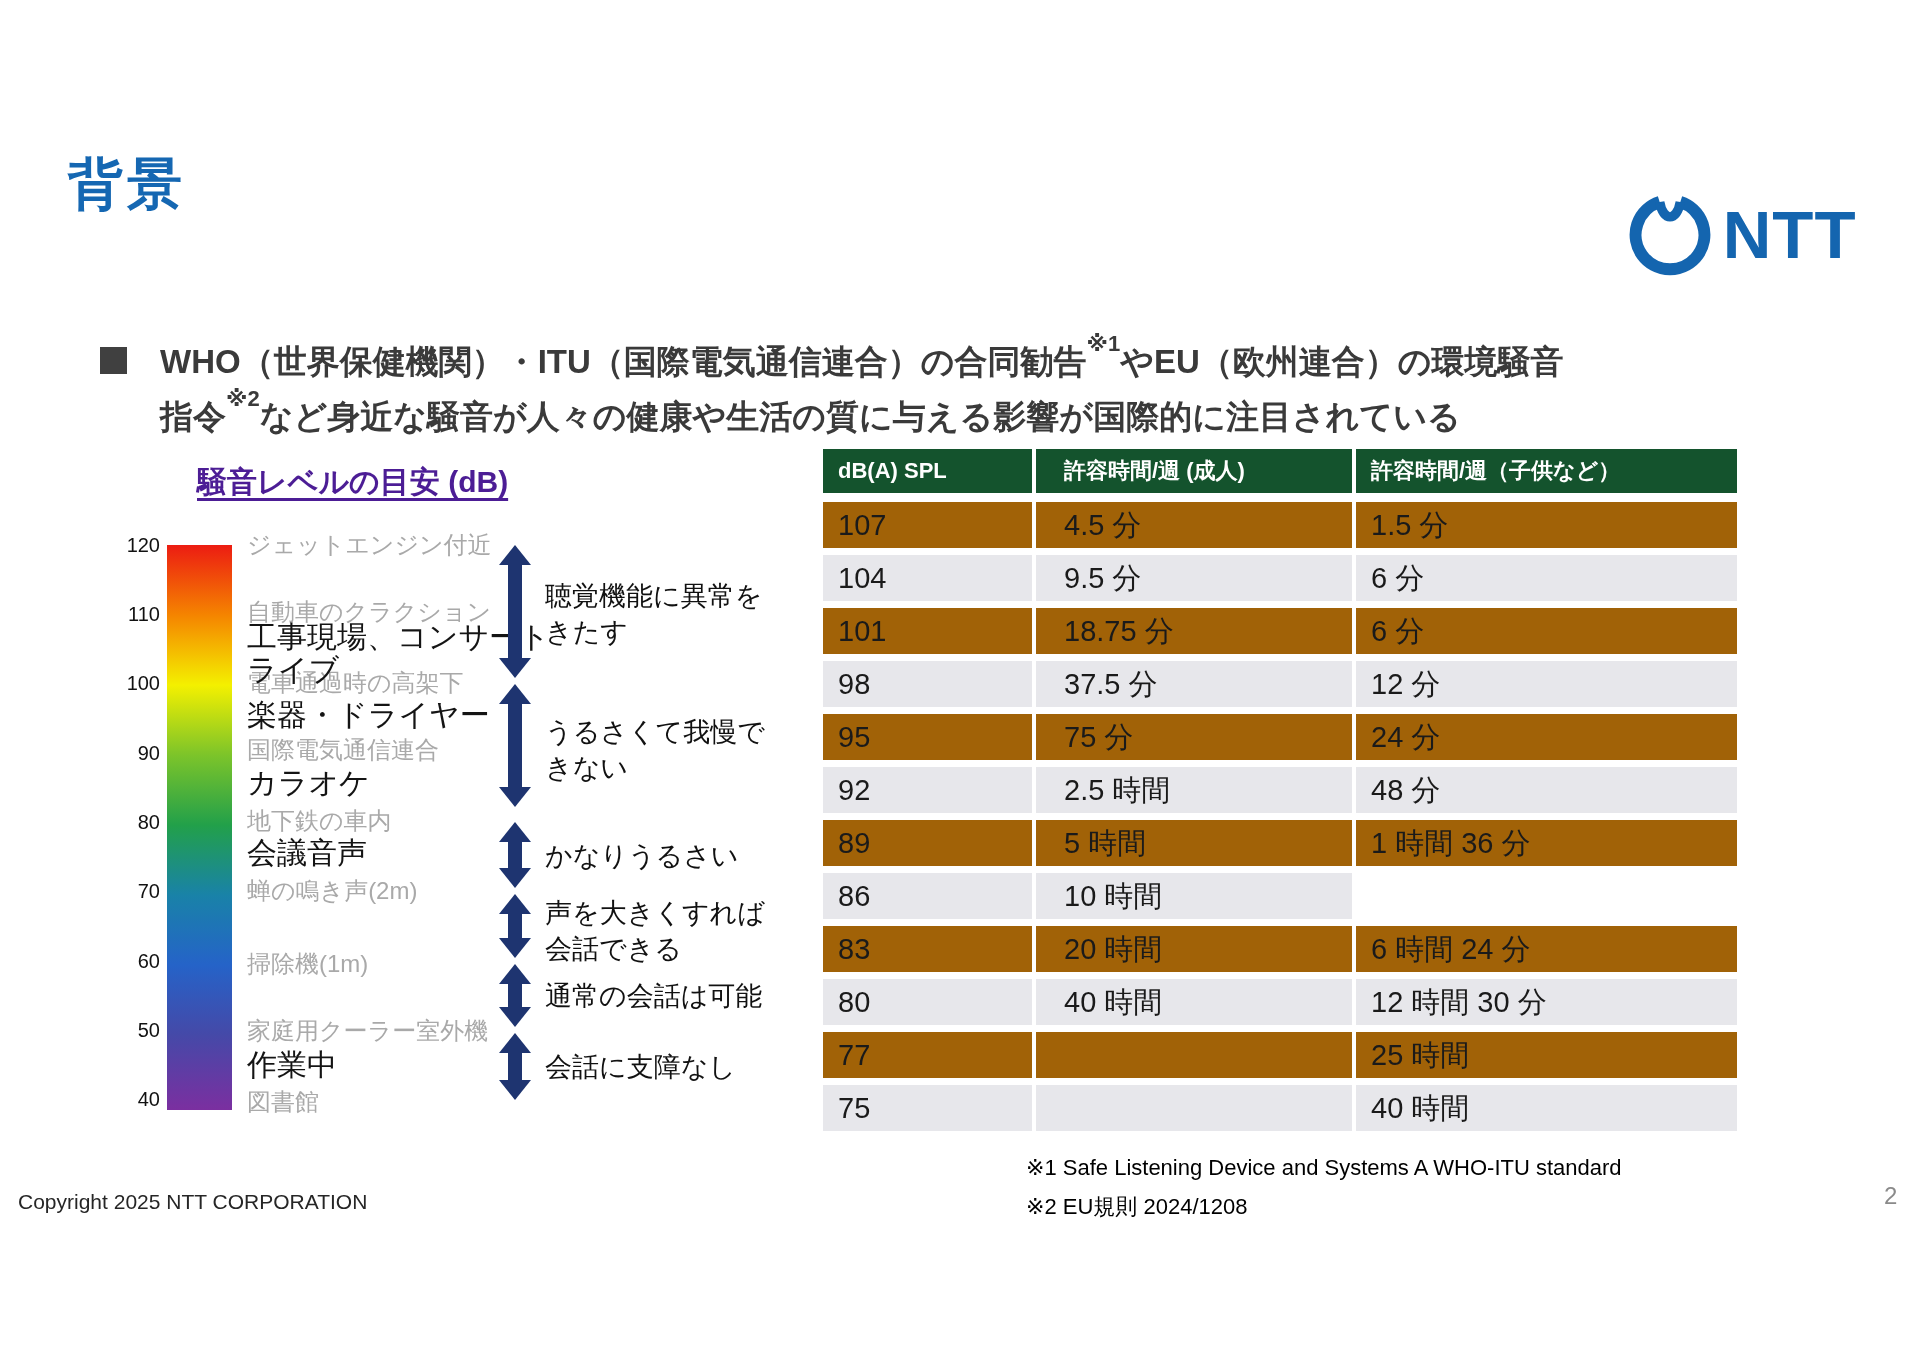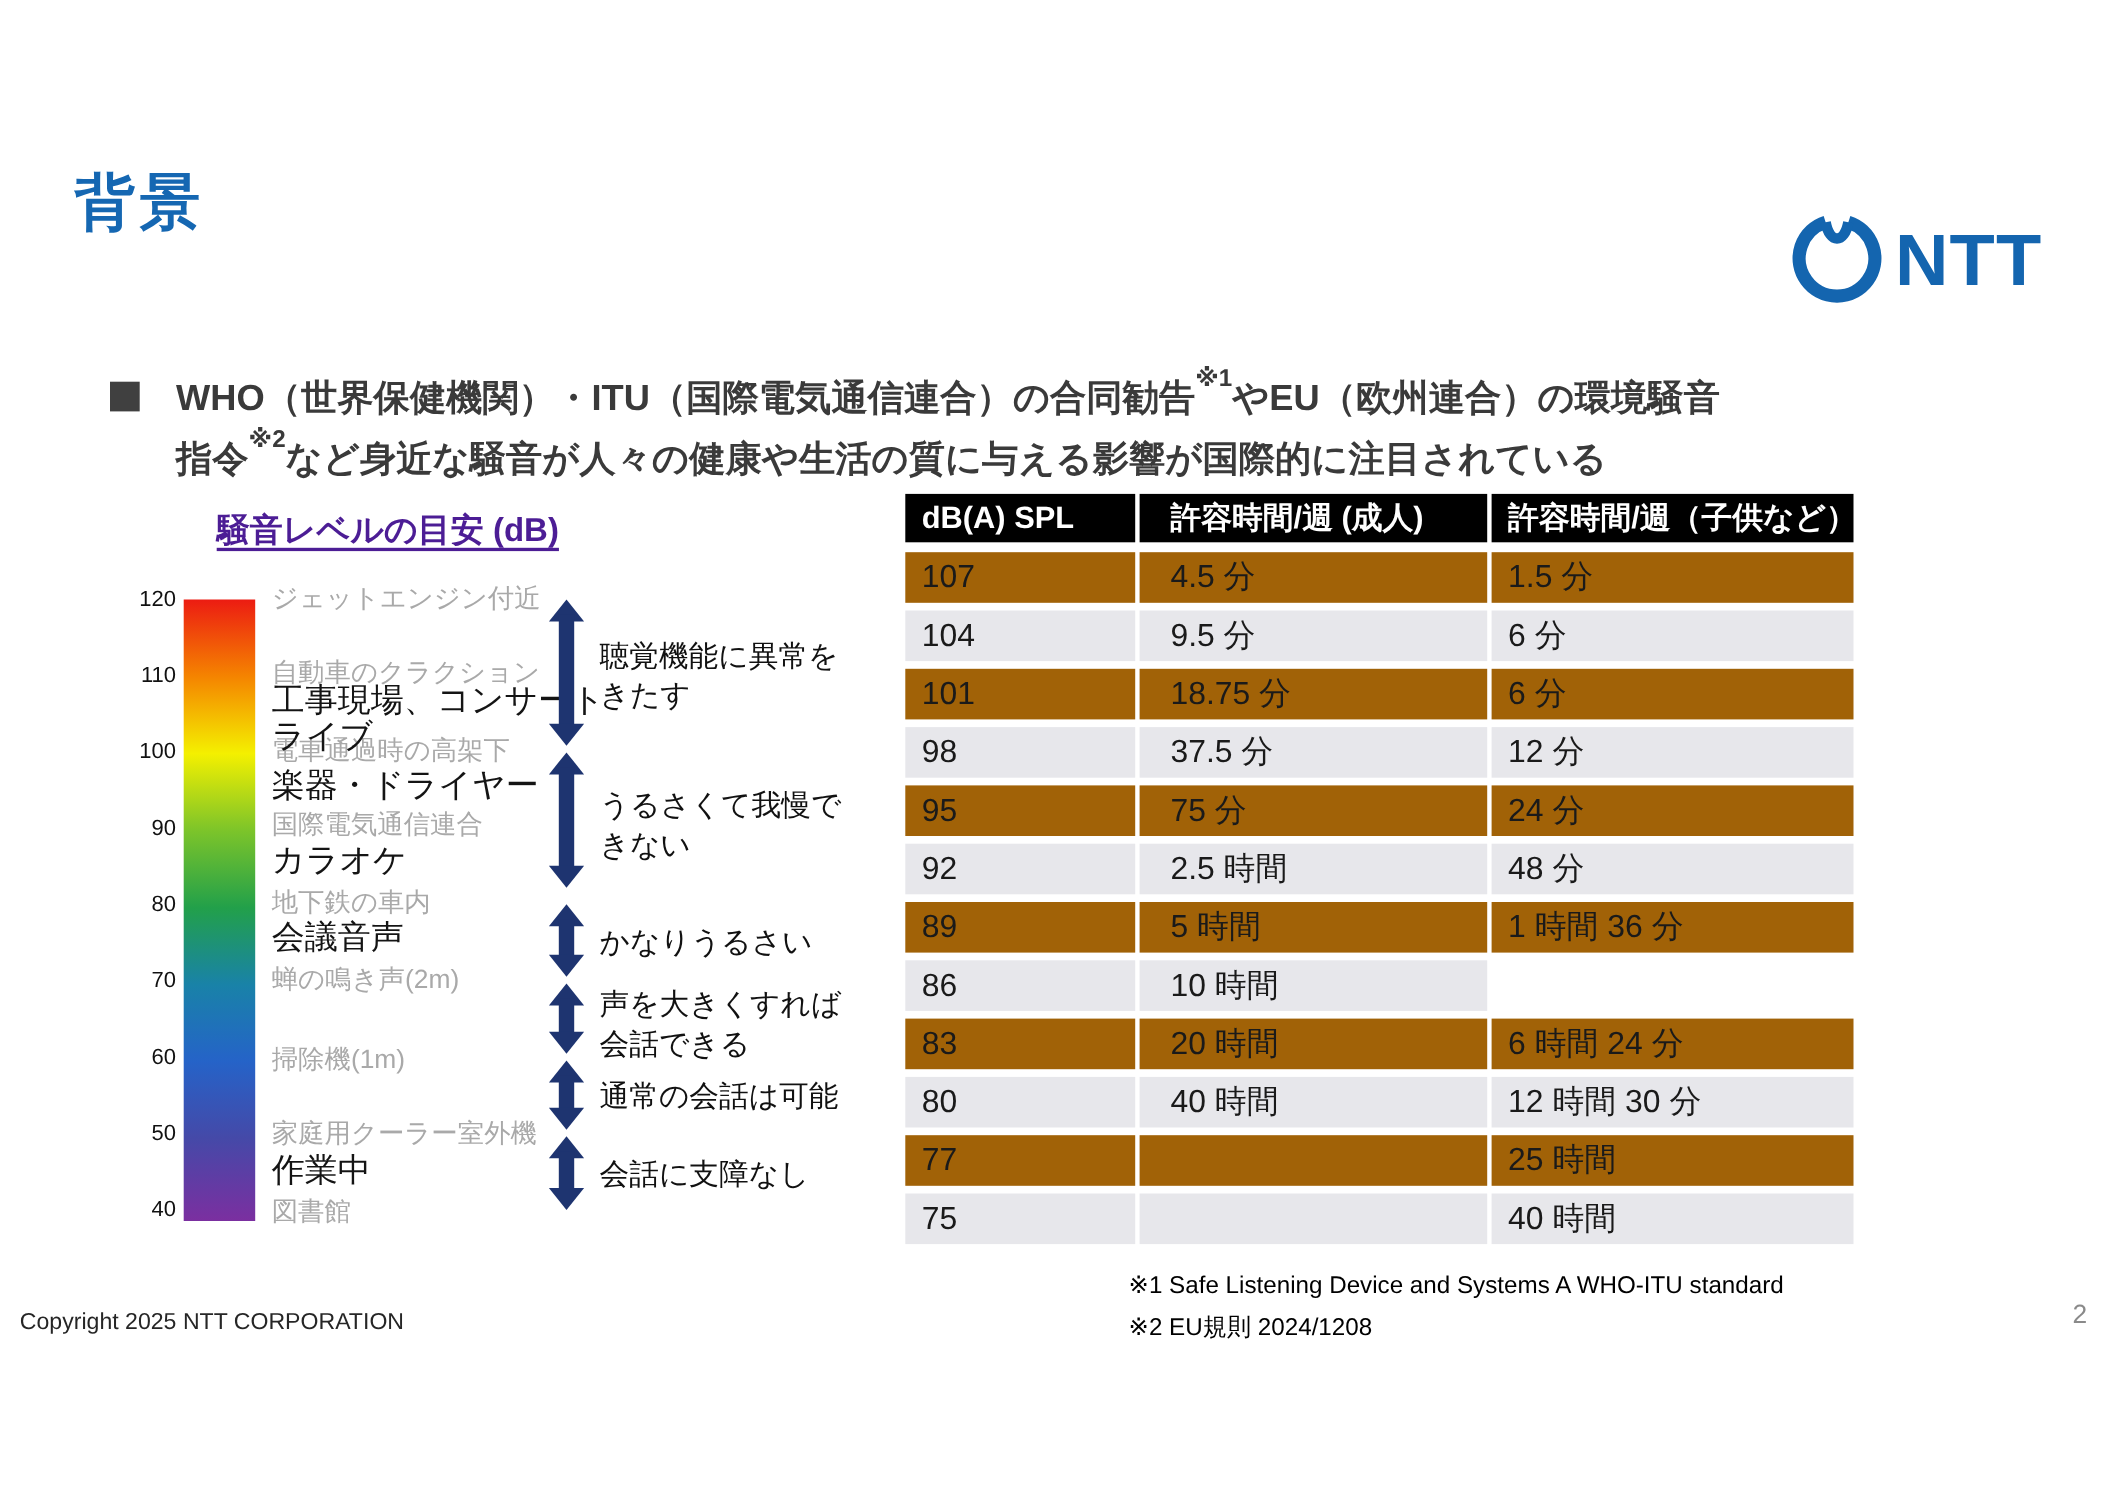--- a/index.html
+++ b/index.html
@@ -41,25 +41,25 @@
     border-left:16px solid transparent;border-right:16px solid transparent;
     border-top:20px solid #1E3470;}
   .varrow .shaft{position:absolute;left:9px;top:14px;bottom:14px;width:14px;background:#1E3470;}
   .alabel{left:545px;font-size:27px;line-height:36px;color:#111;white-space:nowrap;}
 
   
   .ntable{left:823px;top:449px;width:914px;}
   .t-row{display:flex;gap:4px;}
   .t-row + .t-row{margin-top:7px;}
   .t-head{margin-bottom:9px;}
-  .t-head .cell{background:#000000;color:#fff;font-weight:bold;font-size:28px;line-height:44px;}
+  .t-head .cell{background:#14532d;color:#fff;font-weight:bold;font-size:22px;line-height:44px;}
   .cell{padding-left:15px;box-sizing:border-box;white-space:nowrap;overflow:hidden;}
   .c1{width:209px;}
   .c2{width:316px;padding-left:28px;}
-  .c3{width:329px;}
+  .c3{width:381px;}
   .t-row.data .cell{font-size:29px;line-height:46px;color:#1a1a1a;}
   .t-row.dark .cell{background:#a16207;}
   .t-row.light .cell{background:#E7E7EB;}
 
   
   .footnotes{left:1026px;top:1148px;font-size:22px;line-height:39px;color:#000000;}
   .copyright{left:18px;top:1190px;font-size:21px;color:#262626;}
   .pagenum{left:1884px;top:1182px;font-size:24px;color:#8a8a8a;}
 </style>
 </head>

